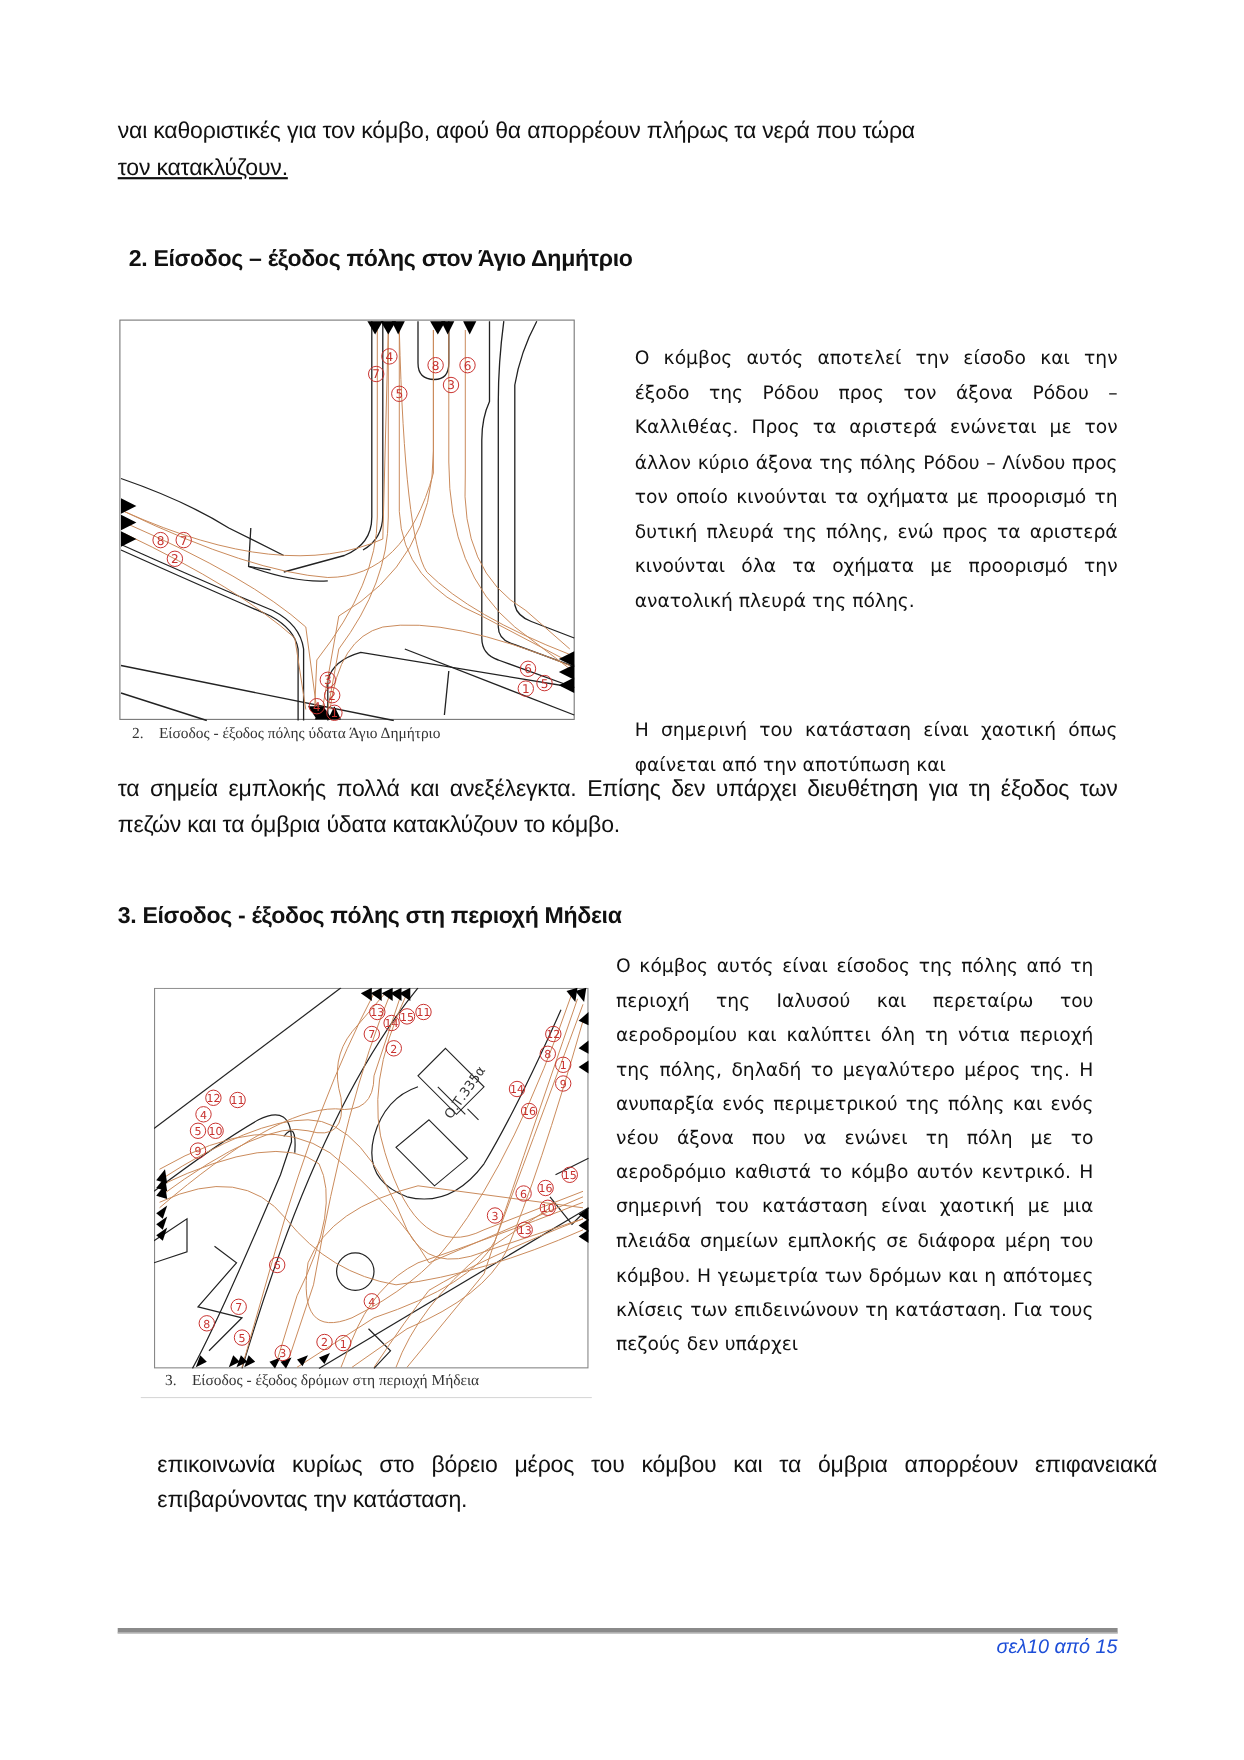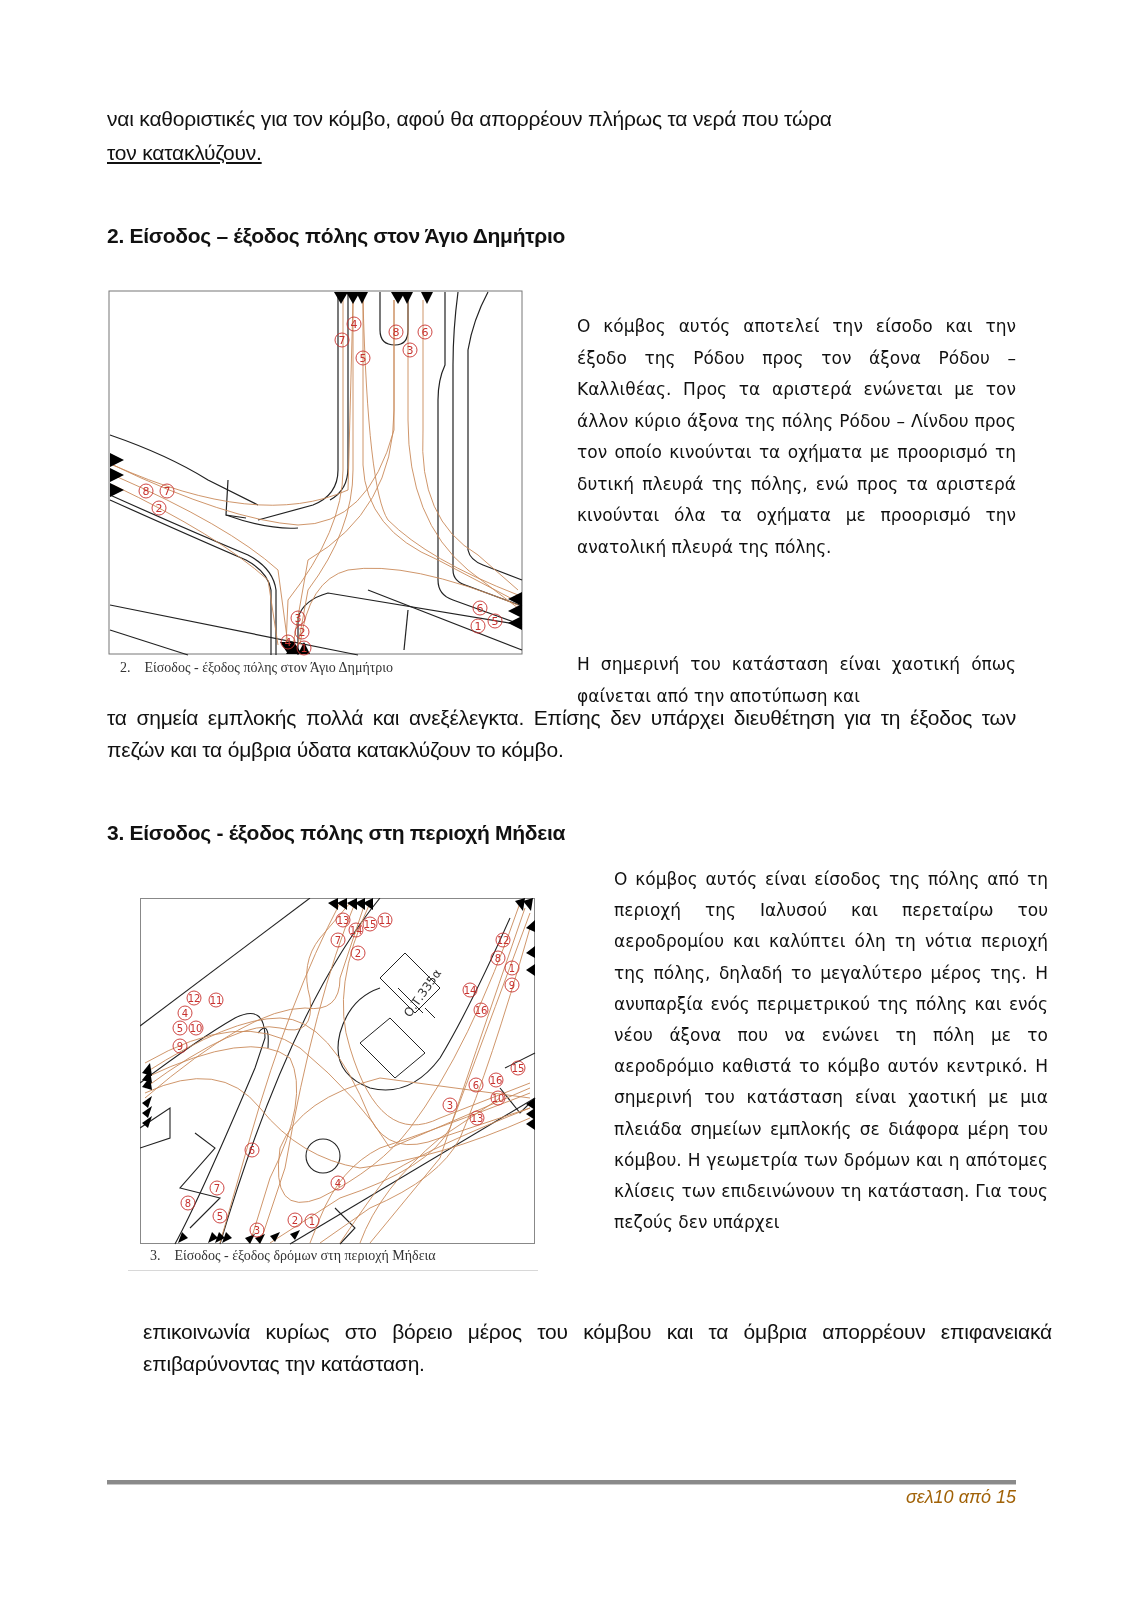--- a/index.html
+++ b/index.html
@@ -5,32 +5,32 @@
   html, body { margin: 0; padding: 0; background: #ffffff; }
   body { width: 1131px; height: 1600px; position: relative; overflow: hidden;
          font-family: "DejaVu Sans", sans-serif; color: #111; }
   .p { position: absolute; font-size: 17px; line-height: 31.5px; text-align: justify; margin: 0; }
   .narrow { font-family: "Liberation Sans", sans-serif; font-size: 21px; letter-spacing: -0.2px; }
   .h { position: absolute; font-family: "Liberation Sans", sans-serif; font-weight: bold; font-size: 21px; margin: 0; letter-spacing: -0.3px; }
   .figure { position: absolute; }
   .figure svg { display: block; }
   .caption { position: absolute; font-family: "Liberation Serif", serif; font-size: 14px; color: #333; white-space: nowrap; }
   .footer-rule { position: absolute; left: 107px; top: 1480px; width: 909px; height: 4px; background: #8a8a8a; border-bottom: 1px solid #c8c8c8; }
-  .footer-text { position: absolute; right: 115px; top: 1487px; font-family: "Liberation Sans", sans-serif; font-style: italic; font-size: 18px; color: #a16207; }
+  .footer-text { position: absolute; right: 115px; top: 1487px; font-family: "Liberation Sans", sans-serif; font-style: italic; font-size: 18px; color: #1d4ed8; }
   .full { left: 107px; width: 909px; }
   .right2 { left: 577px; width: 439px; }
-  .right3 { left: 614px; width: 434px; }
+  .right3 { left: 560px; width: 434px; }
 </style>
 </head>
 <body>
 
 <p class="p narrow full" style="top:103px;">ναι καθοριστικές για τον κόμβο, αφού θα απορρέουν πλήρως τα νερά που τώρα</p>
 <p class="p narrow full" style="top:137px;text-decoration:underline;">τον κατακλύζουν.</p>
 
-<h2 class="h" style="left:107px; top:224px;">2. Είσοδος – έξοδος πόλης στον Άγιο Δημήτριο</h2>
+<h2 class="h" style="left:117px; top:224px;">2. Είσοδος – έξοδος πόλης στον Άγιο Δημήτριο</h2>
 
 <div class="figure" style="left:108px; top:290px; width:416px; height:366px;">
   <svg width="416" height="366" viewBox="0 0 416 366">
     <rect x="1" y="1" width="413" height="363" fill="#fff" stroke="#777" stroke-width="1"></rect>
 
     <g fill="none" stroke="#222" stroke-width="1.2">
       <path d="M230 2 V180 Q230 205 205 215 L150 230"></path>
       <path d="M240 2 V178 Q240 200 222 210"></path>
       <path d="M272 2 V40 Q272 55 287 55 Q300 55 300 40 V2"></path>
       <path d="M337 2 V75 Q330 90 330 110 V290 Q330 305 345 310 L414 335"></path>
@@ -113,21 +113,21 @@
       <text x="387" y="335">5</text>
       <text x="370" y="340">1</text>
       <text x="190" y="332">3</text>
       <text x="194" y="346">2</text>
       <text x="180" y="356">4</text>
       <text x="196" y="362">1</text>
     </g>
   </svg>
 </div>
 <div class="caption" style="left:120px; top:660px;">
-  <span>2.</span>&nbsp;&nbsp;&nbsp;&nbsp;<span>Είσοδος - έξοδος πόλης στον Άγιο Δημήτριο</span>
+  <span>2.</span>&nbsp;&nbsp;&nbsp;&nbsp;<span>Είσοδος - έξοδος πόλης ύδατα Άγιο Δημήτριο</span>
 </div>
 
 <p class="p right2" style="top:311px; height:315px;">Ο κόμβος αυτός αποτελεί την είσοδο και την έξοδο της Ρόδου προς τον άξονα Ρόδου – Καλλιθέας. Προς τα αριστερά ενώνεται με τον άλλον κύριο άξονα της πόλης Ρόδου – Λίνδου προς τον οποίο κινούνται τα οχήματα με προορισμό τη δυτική πλευρά της πόλης, ενώ προς τα αριστερά κινούνται όλα τα οχήματα με προορισμό την ανατολική πλευρά της πόλης.</p>
 <p class="p right2" style="top:649px;">Η σημερινή του κατάσταση είναι χαοτική όπως φαίνεται από την αποτύπωση και</p>
 <p class="p narrow full" style="top:702px;">τα σημεία εμπλοκής πολλά και ανεξέλεγκτα. Επίσης δεν υπάρχει διευθέτηση για τη έξοδος των πεζών και τα όμβρια ύδατα κατακλύζουν το κόμβο.</p>
 
 <h2 class="h" style="left:107px; top:821px;">3. Είσοδος - έξοδος πόλης στη περιοχή Μήδεια</h2>
 
 <div class="figure" style="left:140px; top:898px; width:396px; height:347px;">
   <svg width="396" height="347" viewBox="0 0 396 347">

